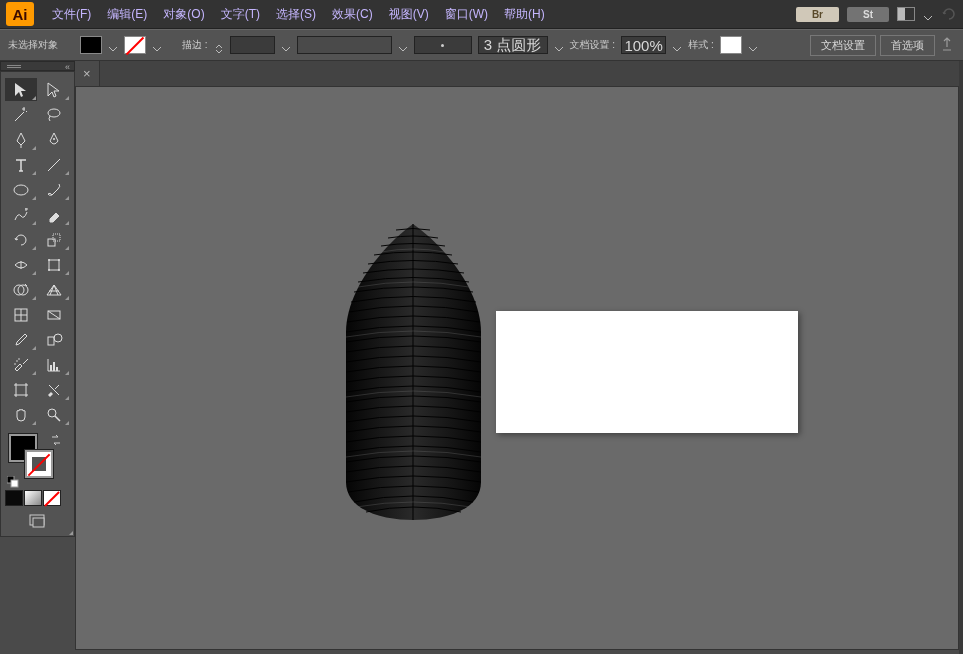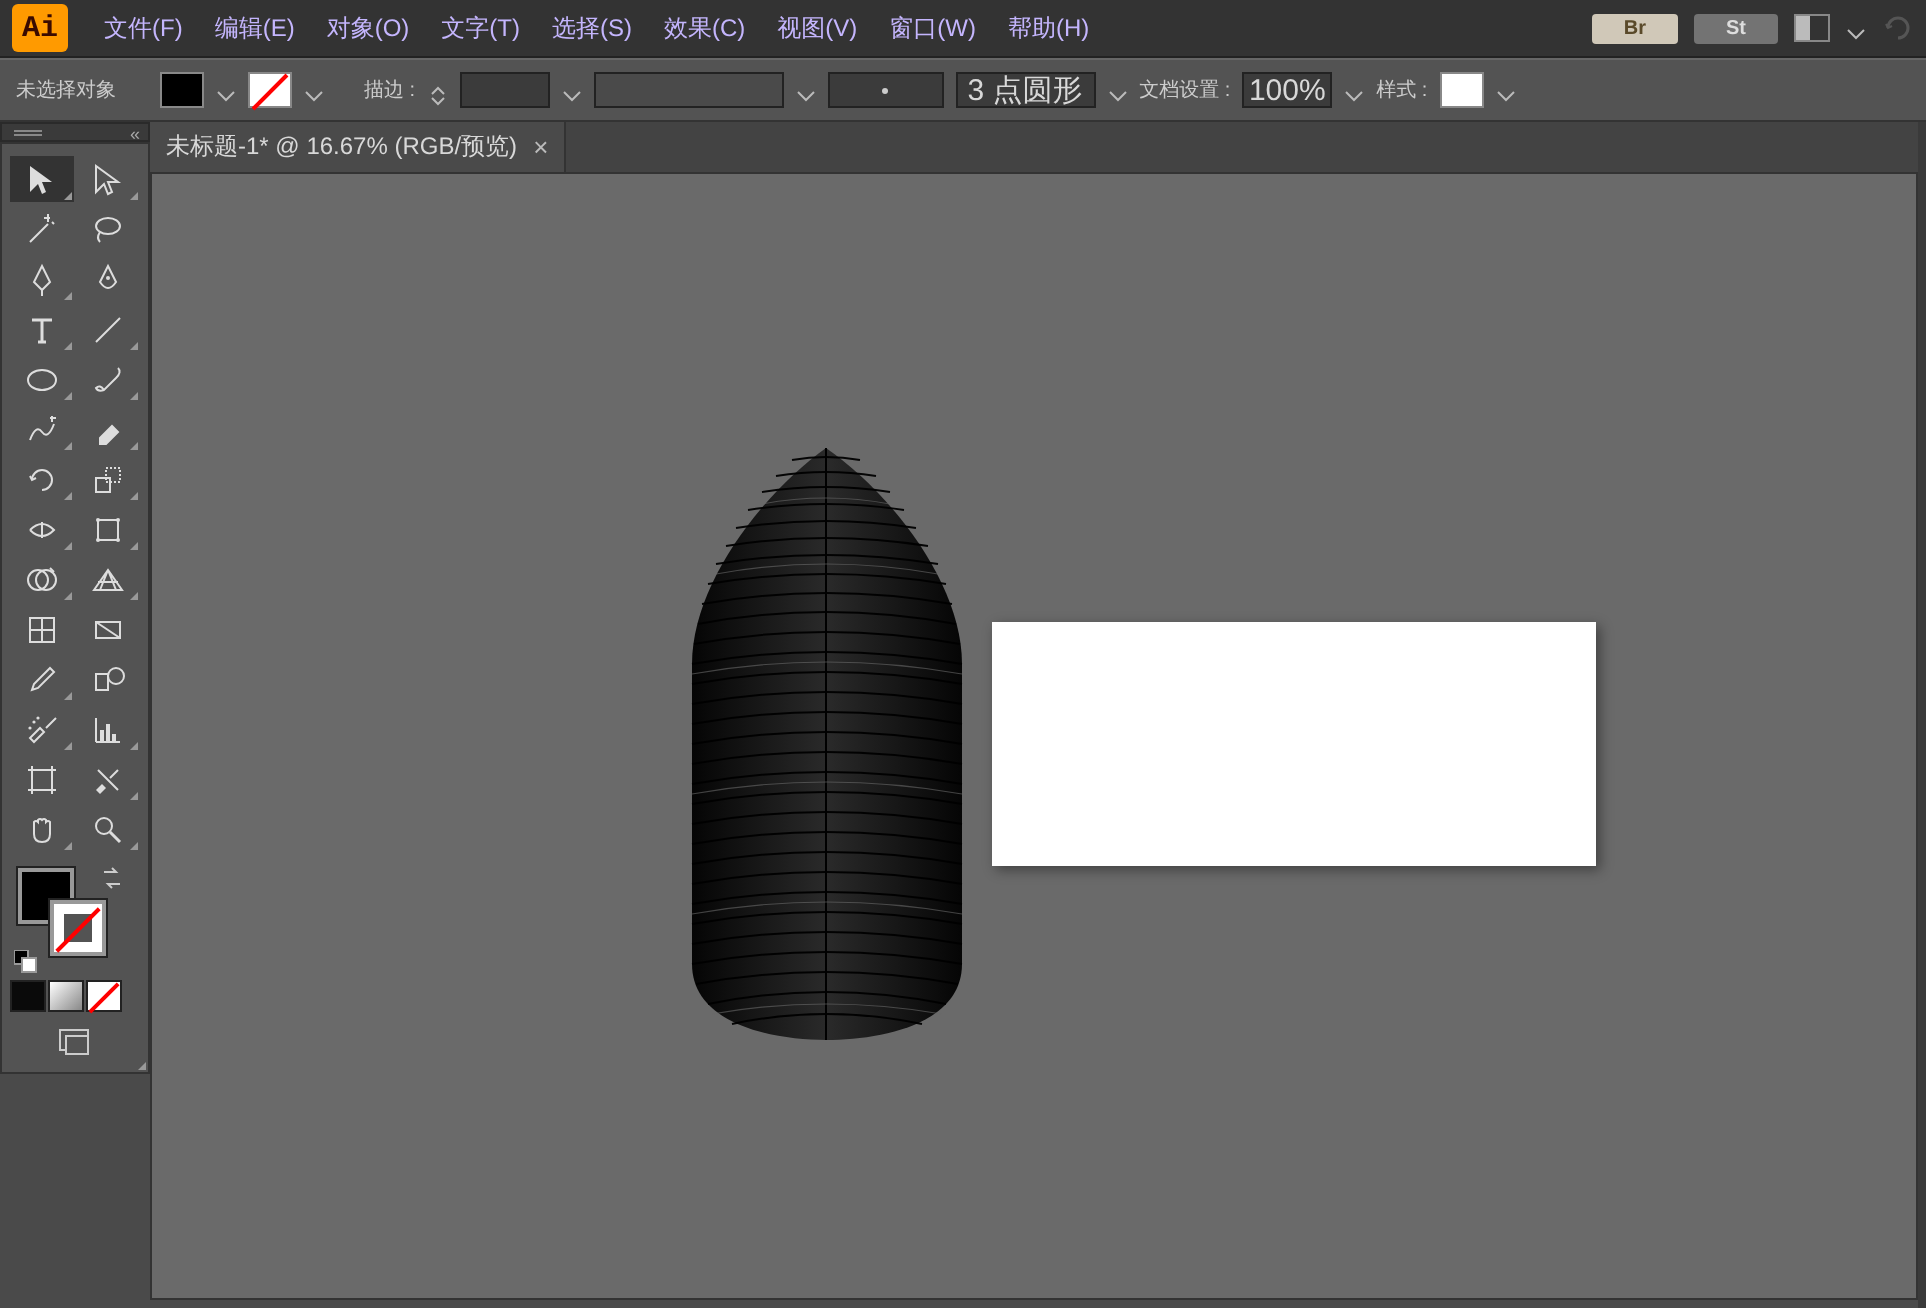--- a/index.html
+++ b/index.html
@@ -1,20 +1,20 @@
 <!DOCTYPE html>
 <html><head>
 <meta charset="utf-8">
 <style>
 * { margin: 0; padding: 0; box-sizing: border-box; font-family: "Microsoft YaHei", Arial, sans-serif; }
 body { width: 963px; height: 654px; background: #4a4a4a; overflow: hidden; position: relative; }
 
 
 .menubar { height: 29px; background: #333333; display: flex; align-items: center; padding: 0 6px; border-bottom: 1px solid #222; }
-.app-logo { width: 28px; height: 24px; background: #ff9a00; color: #3a0a00; font-weight: bold; font-size: 15px; display:flex; align-items:center; justify-content:center; border-radius: 3px; margin-right: 10px; font-family: Liberation Mono, monospace; }
+.app-logo { width: 28px; height: 24px; background: #ff9a00; color: #3a0a00; font-weight: bold; font-size: 15px; display:flex; align-items:center; justify-content:center; border-radius: 3px; margin-right: 10px; }
 .menu-item { color: #c4b5fd; font-size: 12px; padding: 0 8px; cursor: default; text-align: center; }
 .menu-right { margin-left: auto; display:flex; align-items:center; gap:8px;}
 .badge { background: #d0c8b8; color:#5a4a2a; font-size:10px; font-weight:bold; padding:2px 16px; border-radius:2px;}
 .badge2{ background:#737373; color:#ddd;}
 .workspace-icon { width:18px; height:14px; background: linear-gradient(to right,#bbb 45%,#333 45%); border:1px solid #888;}
 .sync-icon { width:16px;height:16px; opacity:0.4;}
 
 
 .optbar { height: 32px; background: #535353; display: flex; align-items: center; padding: 0 8px; gap: 6px; border-top:1px solid #666; border-bottom:1px solid #333;}
 .opt-label { color: #ccc; font-size: 10px; white-space:nowrap; }
@@ -142,20 +142,27 @@
   <span class="opt-label">文档设置 :</span>
   <input class="opt-input" value="100%" style="">
   <span class="dd"><svg viewBox="0 0 10 10">
         <path d="M1 3 L5 7 L9 3" stroke="#bbb" fill="none"></path>
       </svg></span>
   <span class="opt-label">样式 :</span>
   <span class="swatch-small swatch-white"></span>
   <span class="dd"><svg viewBox="0 0 10 10">
         <path d="M1 3 L5 7 L9 3" stroke="#bbb" fill="none"></path>
       </svg></span>
+  <div class="right-group">
+    <button class="btn">文档设置</button>
+    <button class="btn">首选项</button>
+    <span class="pin-icon"><svg viewBox="0 0 16 16">
+          <path d="M8 1 L8 10 M5 4 L8 1 L11 4 M4 13 L12 13" stroke="#bbb" fill="none" stroke-width="1.2"></path>
+        </svg></span>
+  </div>
 </div>
 
 <div class="tool-handle">
     <span class="collapse">«</span>
   </div>
 <div class="toolpanel">
   <div class="tool-grid">
     <div class="tool-btn sel tool-corner">
         <svg viewBox="0 0 18 18">
           <path d="M3 2 L3 15 L7 11 L9 16 L11 15 L9 10 L14 10 Z" fill="#ddd"></path>
@@ -343,21 +350,20 @@
   <div class="screen-row">
     <div class="screen-btn tool-corner"><svg viewBox="0 0 22 18">
           <rect x="3" y="3" width="14" height="10" stroke="#ccc" fill="none"></rect>
           <rect x="6" y="6" width="11" height="9" stroke="#ccc" fill="#535353"></rect>
         </svg></div>
   </div>
 </div>
 
 <div class="tabarea">
   <div class="tab">
-    <span class="tab-label">未标题-1* @ 16.67% (RGB/预览)</span>
     <span class="tab-close">×</span>
   </div>
 </div>
 
 <div class="canvas">
   <div class="artboard"></div>
   <svg class="blend-obj" viewBox="0 0 175 300">
     <defs>
       <linearGradient id="g1" x1="0" y1="0" x2="1" y2="0">
         <stop offset="0" stop-color="#050505"></stop>

